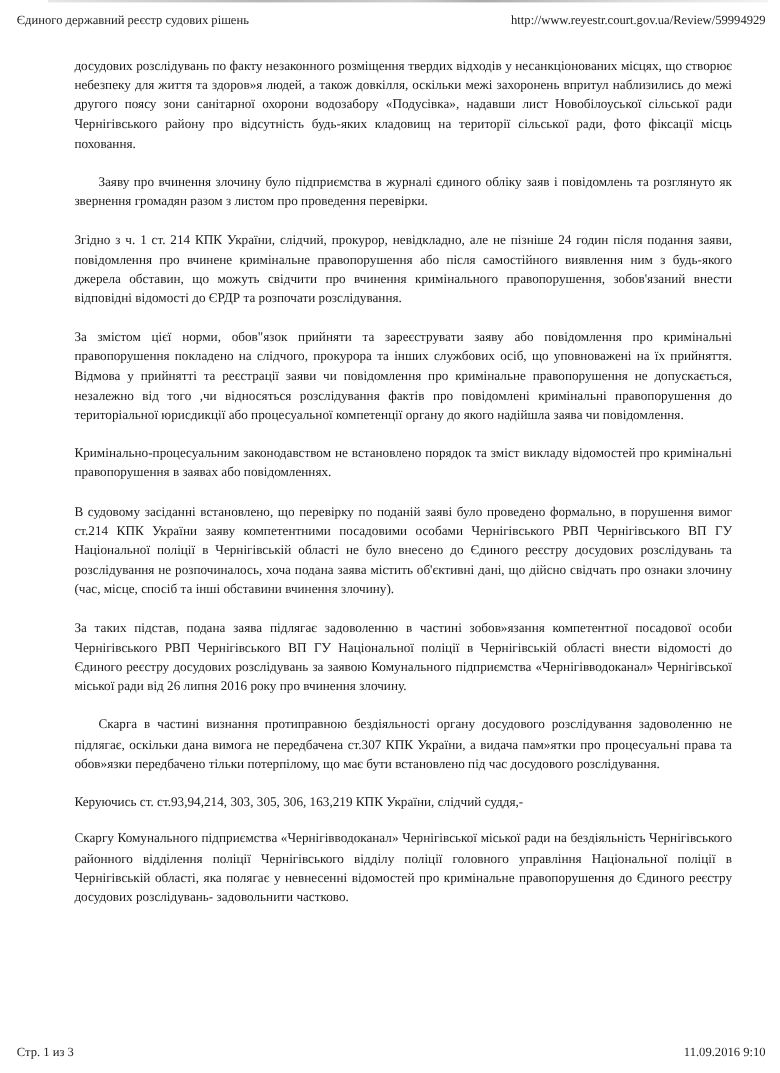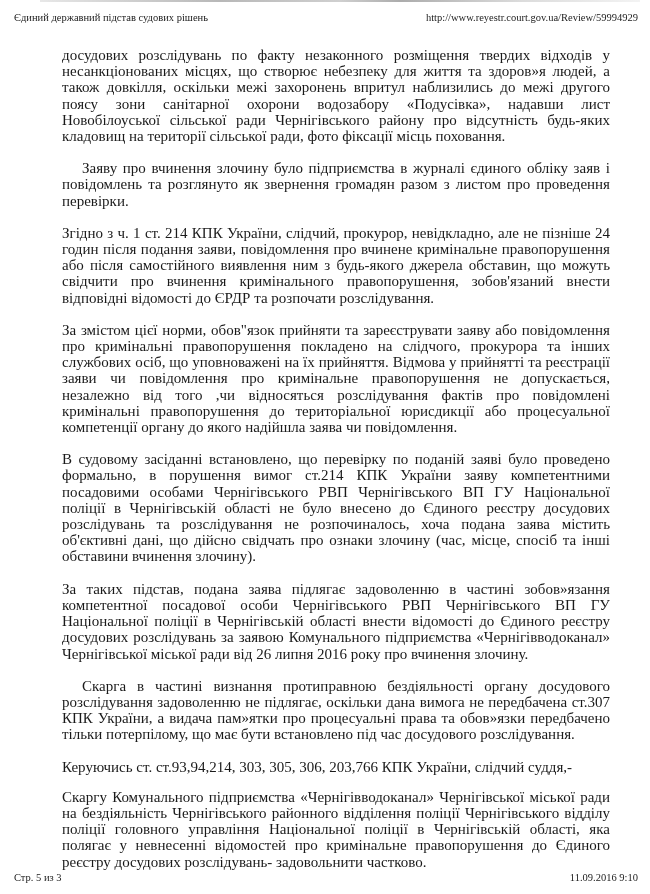--- a/index.html
+++ b/index.html
@@ -11,51 +11,52 @@
       position: absolute; left: 40px; top: 0; width: 600px; height: 2px;
       background: linear-gradient(90deg, #ddd, #999 30%, #bbb 50%, #888 60%, #ccc 80%, #eee);
       opacity: 0.7;
     }
     .hdr {
       position: absolute; top: 12px; left: 14px; right: 12px;
       font-size: 10.5px; display: flex; justify-content: space-between; color: #222;
     }
     .content {
       position: absolute; left: 62px; top: 47px; width: 548px;
-      font-size: 15px; line-height: 16.2px;
+      font-size: 11px; line-height: 16.2px;
     }
     .content p { margin: 0 0 16px 0; text-align: justify; }
     .content p.indent { text-indent: 20px; }
     .content p.tight { margin-bottom: 14px; }
     .content p.center {
       text-align: center; letter-spacing: 4px; margin: 4px 0 14px 0; text-indent: 0;
     }
     .ftr {
       position: absolute; top: 872px; left: 14px; right: 12px;
       font-size: 10.5px; display: flex; justify-content: space-between; color: #222;
     }
   </style>
 </head>
 <body>
 
 <div class="scanline"></div>
 
 <div class="hdr">
-  <span>Єдиний державний підстав судових рішень</span>
+  <span>Єдиного державний реєстр судових рішень</span>
   <span>http://www.reyestr.court.gov.ua/Review/59994929</span>
 </div>
 
 <div class="content">
   <p>досудових розслідувань по факту незаконного розміщення твердих відходів у несанкціонованих місцях, що створює небезпеку для життя та здоров»я людей, а також довкілля, оскільки межі захоронень впритул наблизились до межі другого поясу зони санітарної охорони водозабору «Подусівка», надавши лист Новобілоуської сільської ради Чернігівського району про відсутність будь-яких кладовищ на території сільської ради, фото фіксації місць поховання.</p>
   <p class="indent">Заяву про вчинення злочину було підприємства в журналі єдиного обліку заяв і повідомлень та розглянуто як звернення громадян разом з листом про проведення перевірки.</p>
   <p>Згідно з ч. 1 ст. 214 КПК України, слідчий, прокурор, невідкладно, але не пізніше 24 годин після подання заяви, повідомлення про вчинене кримінальне правопорушення або після самостійного виявлення ним з будь-якого джерела обставин, що можуть свідчити про вчинення кримінального правопорушення, зобов'язаний внести відповідні відомості до ЄРДР та розпочати розслідування.</p>
   <p>За змістом цієї норми, обов"язок прийняти та зареєструвати заяву або повідомлення про кримінальні правопорушення покладено на слідчого, прокурора та інших службових осіб, що уповноважені на їх прийняття. Відмова у прийнятті та реєстрації заяви чи повідомлення про кримінальне правопорушення не допускається, незалежно від того ,чи відносяться розслідування фактів про повідомлені кримінальні правопорушення до територіальної юрисдикції або процесуальної компетенції органу до якого надійшла заява чи повідомлення.</p>
+  <p>Кримінально-процесуальним законодавством не встановлено порядок та зміст викладу відомостей про кримінальні правопорушення в заявах або повідомленнях.</p>
   <p>В судовому засіданні встановлено, що перевірку по поданій заяві було проведено формально, в порушення вимог ст.214 КПК України заяву компетентними посадовими особами Чернігівського РВП Чернігівського ВП ГУ Національної поліції в Чернігівській області не було внесено до Єдиного реєстру досудових розслідувань та розслідування не розпочиналось, хоча подана заява містить об'єктивні дані, що дійсно свідчать про ознаки злочину (час, місце, спосіб та інші обставини вчинення злочину).</p>
   <p>За таких підстав, подана заява підлягає задоволенню в частині зобов»язання компетентної посадової особи Чернігівського РВП Чернігівського ВП ГУ Національної поліції в Чернігівській області внести відомості до Єдиного реєстру досудових розслідувань за заявою Комунального підприємства «Чернігівводоканал» Чернігівської міської ради від 26 липня 2016 року про вчинення злочину.</p>
   <p class="indent">Скарга в частині визнання протиправною бездіяльності органу досудового розслідування задоволенню не підлягає, оскільки дана вимога не передбачена ст.307 КПК України, а видача пам»ятки про процесуальні права та обов»язки передбачено тільки потерпілому, що має бути встановлено під час досудового розслідування.</p>
-  <p class="tight">Керуючись ст. ст.93,94,214, 303, 305, 306, 203,766 КПК України, слідчий суддя,-</p>
+  <p class="tight">Керуючись ст. ст.93,94,214, 303, 305, 306, 163,219 КПК України, слідчий суддя,-</p>
   <p>Скаргу Комунального підприємства «Чернігівводоканал» Чернігівської міської ради на бездіяльність Чернігівського районного відділення поліції Чернігівського відділу поліції головного управління Національної поліції в Чернігівській області, яка полягає у невнесенні відомостей про кримінальне правопорушення до Єдиного реєстру досудових розслідувань- задовольнити частково.</p>
 </div>
 
 <div class="ftr">
-  <span>Стр. 5 из 3</span>
+  <span>Стр. 1 из 3</span>
   <span>11.09.2016 9:10</span>
 </div>
 
 </body></html>

